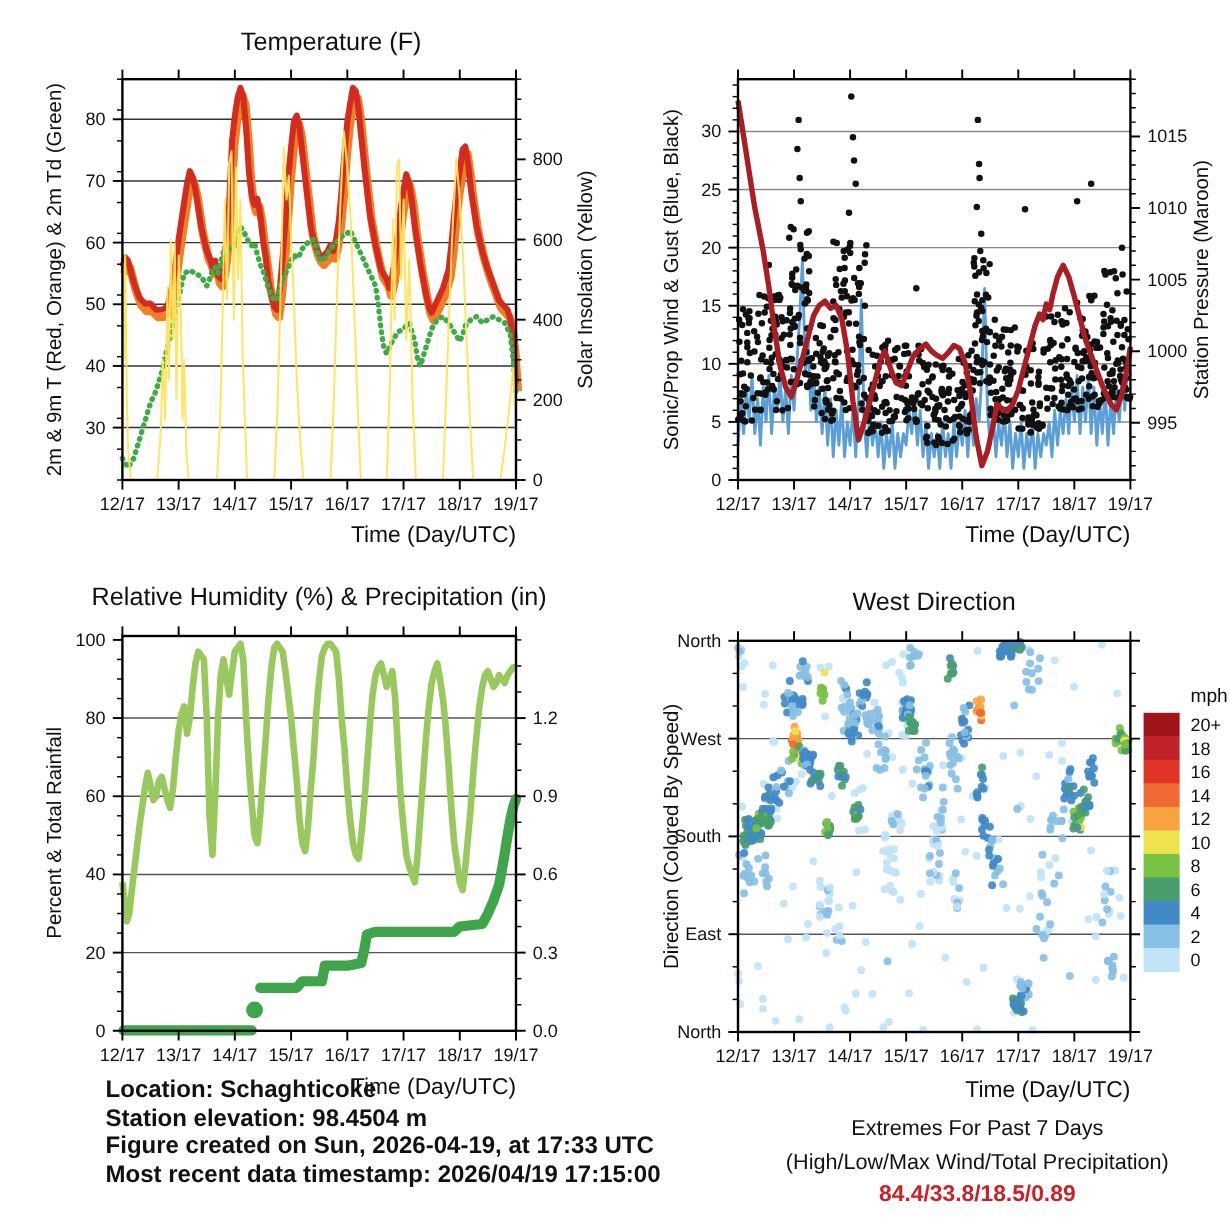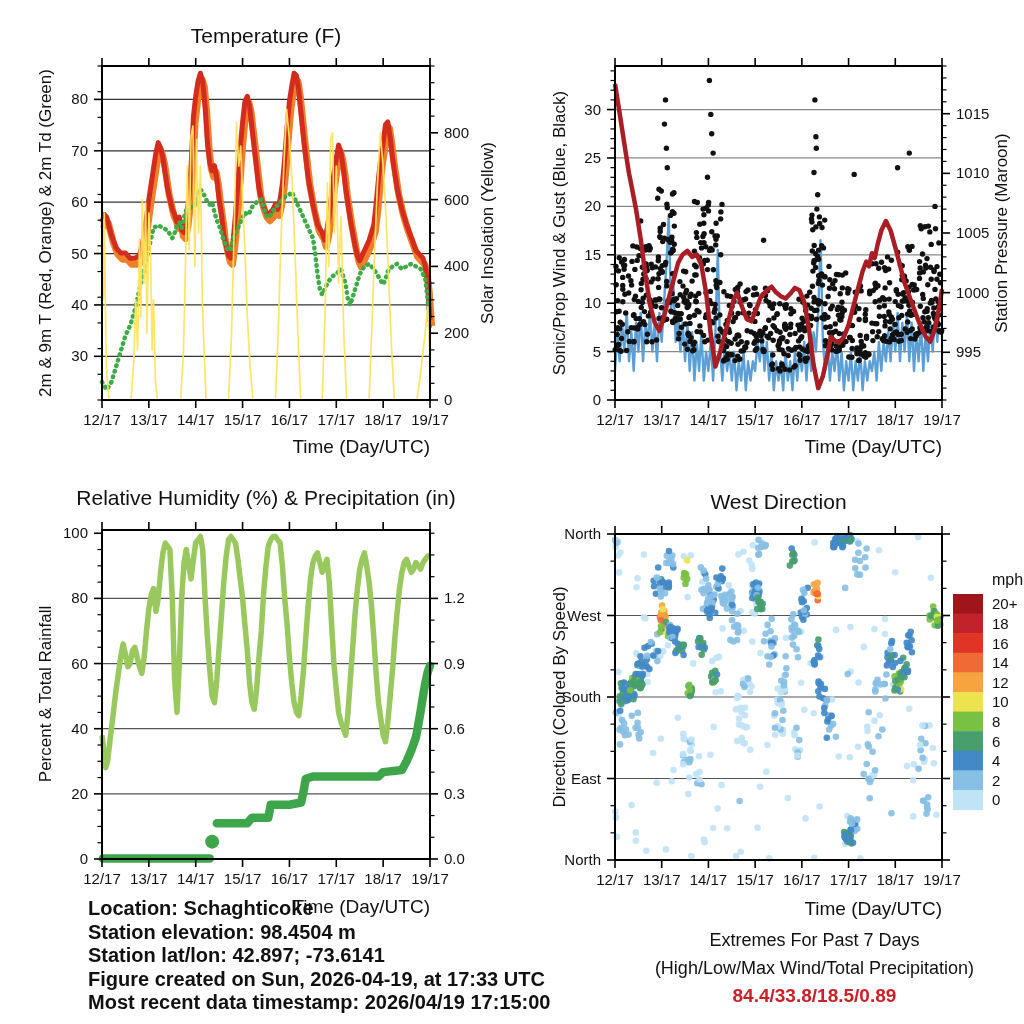--- a/index.html
+++ b/index.html
@@ -2105,41 +2105,40 @@
           <rect x="953" y="750.8" width="30" height="20.1" fill="#4289c7"></rect>
           <text x="992" y="766.0999999999999" text-anchor="start" font-size="15" fill="#111">4</text>
           <rect x="953" y="770.4" width="30" height="20.1" fill="#88bfe4"></rect>
           <text x="992" y="785.6999999999999" text-anchor="start" font-size="15" fill="#111">2</text>
           <rect x="953" y="790" width="30" height="20.1" fill="#c0e3f6"></rect>
           <text x="992" y="805.3" text-anchor="start" font-size="15" fill="#111">0</text>
         </g>
       </g>
     </svg>
 
-  <div class="title" style="left:102px;top:24px;width:328px;text-align:center;">Temperature (F)</div>
+  <div class="title" style="left:112px;top:24px;width:328px;text-align:center;">Temperature (F)</div>
   <div class="ylabel" style="left:46px;top:233px;">2m &amp; 9m T (Red, Orange) &amp; 2m Td (Green)</div>
   <div class="ylabel" style="left:488px;top:233px;">Solar Insolation (Yellow)</div>
   <div class="xlabel" style="left:102px;top:436px;width:328px;">Time (Day/UTC)</div>
 
   <div class="ylabel" style="left:560px;top:233px;">Sonic/Prop Wind &amp; Gust (Blue, Black)</div>
   <div class="ylabel" style="left:1002px;top:233px;">Station Pressure (Maroon)</div>
   <div class="xlabel" style="left:615px;top:436px;width:327px;">Time (Day/UTC)</div>
 
   <div class="title" style="left:36px;top:486px;width:460px;">Relative Humidity (%) &amp; Precipitation (in)</div>
   <div class="ylabel" style="left:46px;top:694px;">Percent &amp; Total Rainfall</div>
   <div class="xlabel" style="left:102px;top:896px;width:328px;">Time (Day/UTC)</div>
 
   <div class="title" style="left:615px;top:490px;width:327px;">West Direction</div>
   <div class="ylabel" style="left:560px;top:697px;">Direction (Colored By Speed)</div>
   <div class="xlabel" style="left:615px;top:898px;width:327px;">Time (Day/UTC)</div>
 
   <div id="station-info">
     <div>Location: Schaghticoke</div>
     <div>Station elevation: 98.4504 m</div>
-    <div>Station lat/lon: 42.897; -73.6141</div>
     <div>Figure created on Sun, 2026-04-19, at 17:33 UTC</div>
     <div>Most recent data timestamp: 2026/04/19 17:15:00</div>
   </div>
 
   <div id="extremes">
     <div>Extremes For Past 7 Days</div>
     <div>(High/Low/Max Wind/Total Precipitation)</div>
     <div class="vals" style="color: rgb(204, 32, 39);">84.4/33.8/18.5/0.89</div>
   </div>
 

